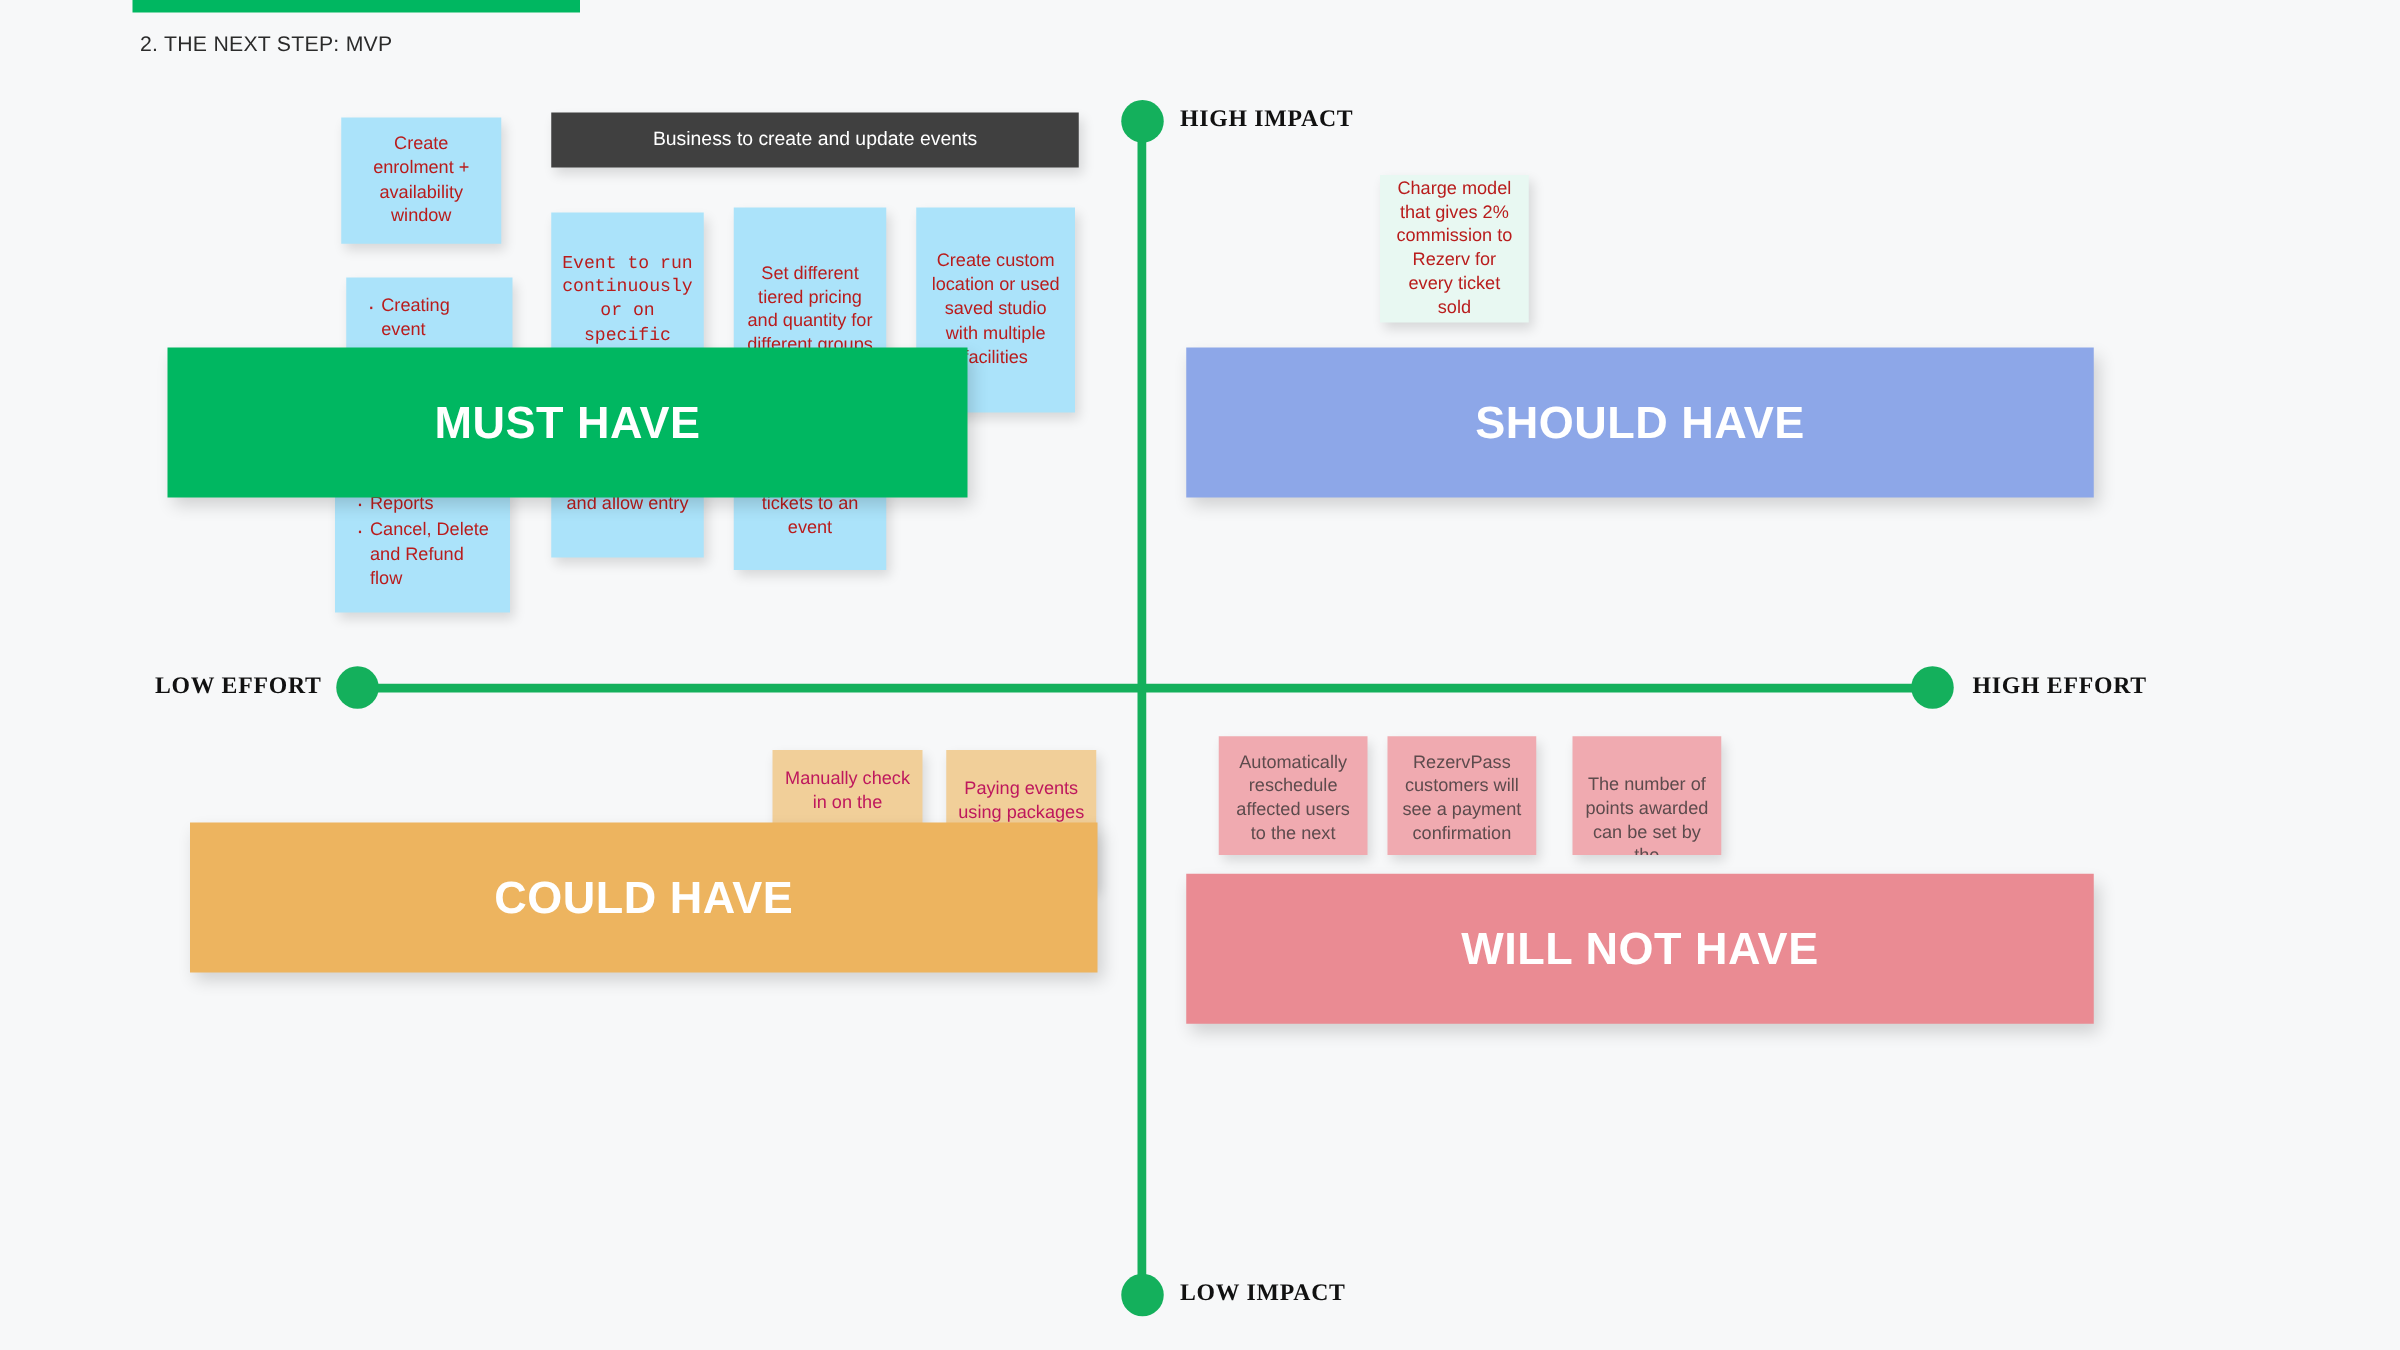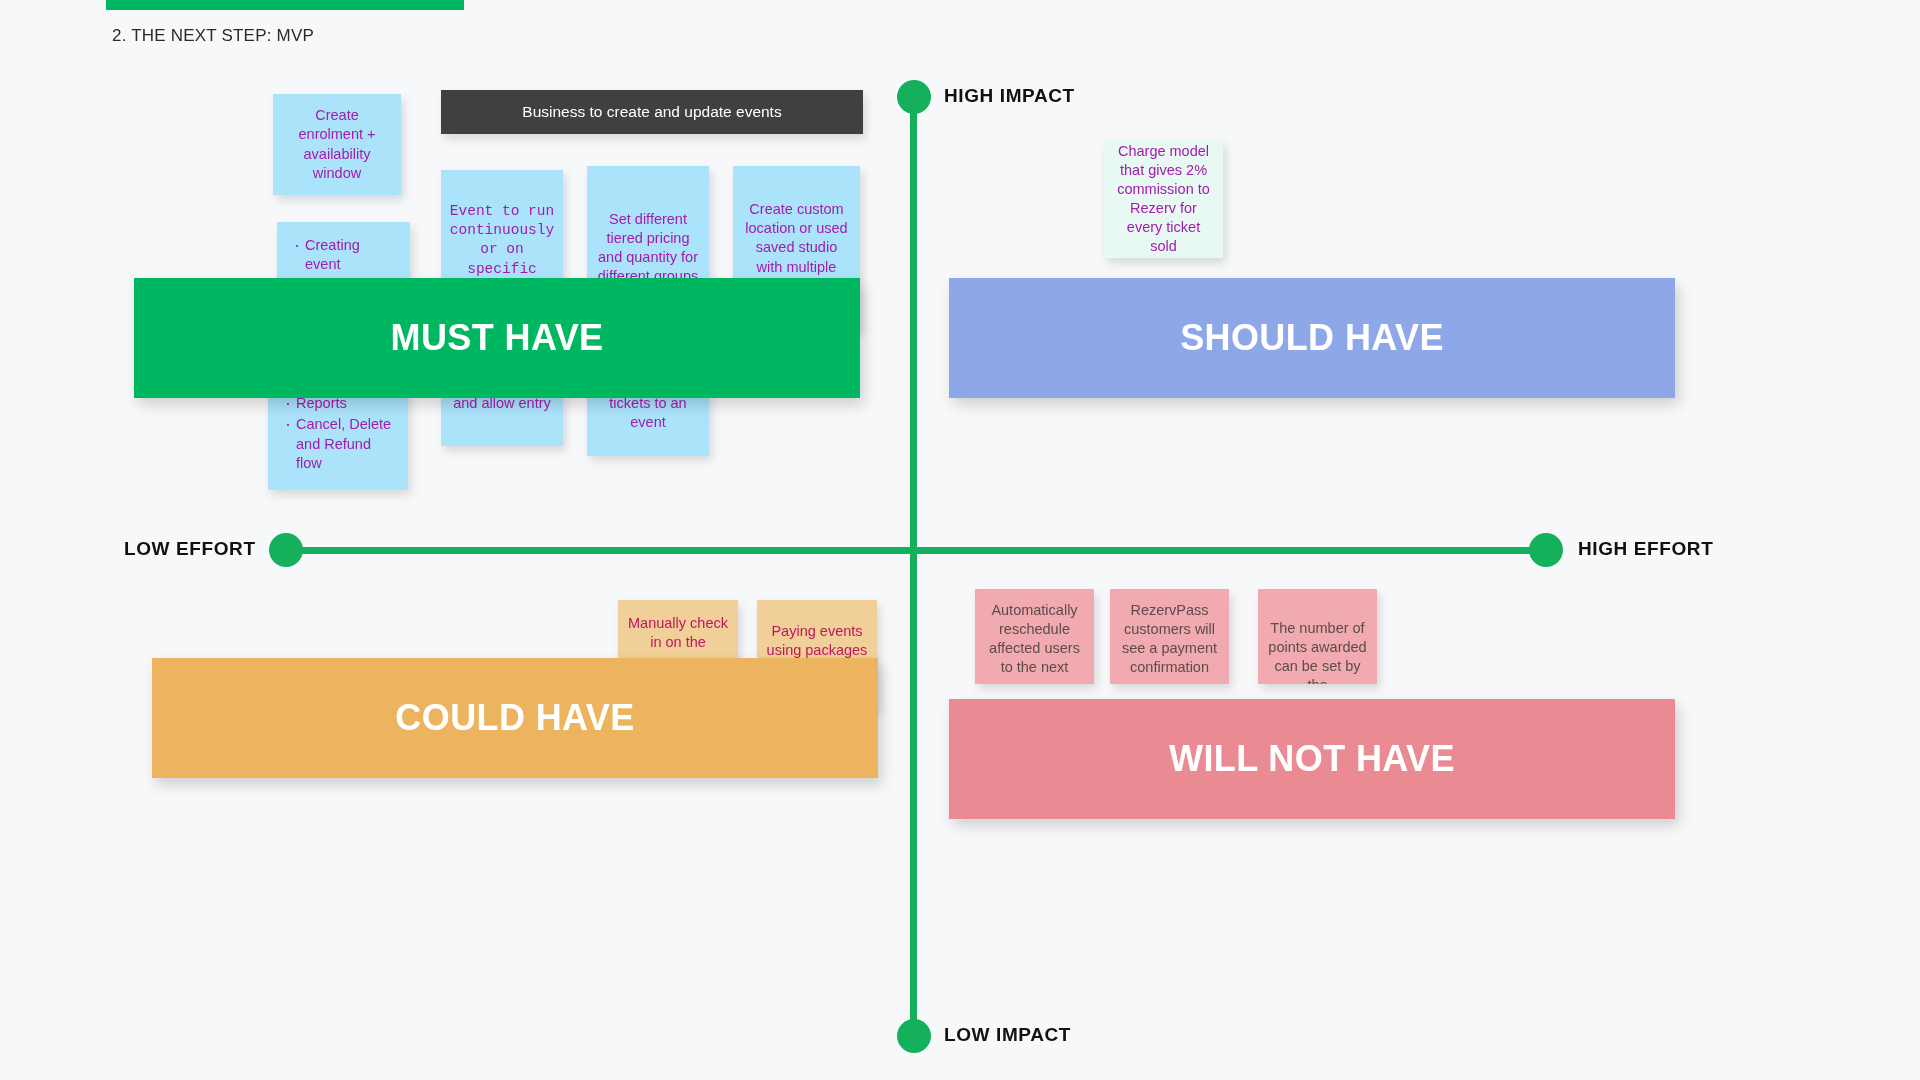--- a/index.html
+++ b/index.html
@@ -59,38 +59,38 @@
   .dot-left   { left: 269px; top: 533px; }
   .dot-right  { left: 1529px; top: 533px; }
 
   .axis-label {
     position: absolute;
     font-size: 19px;
     font-weight: bold;
     letter-spacing: 0.6px;
     color: #111111;
     white-space: nowrap;
-    font-family: Liberation Sans, sans-serif;
+    font-family: Liberation Serif, serif;
   }
   .lbl-high-impact { left: 944px; top: 85px; }
   .lbl-low-impact  { left: 944px; top: 1024px; }
   .lbl-low-effort  { left: 124px; top: 538px; }
   .lbl-high-effort { left: 1578px; top: 538px; }
 
   
   .note {
     position: absolute;
     display: flex;
     align-items: center;
     justify-content: center;
     text-align: center;
     padding: 10px 8px;
     font-size: 14.5px;
     line-height: 1.32;
-    color: #a21caf;
+    color: #b91c1c;
     overflow: hidden;
     box-shadow: 3px 5px 9px rgba(0,0,0,0.13);
     font-family: "Liberation Sans", sans-serif;
   }
   .note.blue  { background: #abe3fa; }
   .note.mint  { background: #e8f8f2; }
   .note.sand  { background: #f1cf99; color: #be185d; }
   .note.rose  { background: #f0aab0; color: #5d4b4d; }
   .note .txt { display: block; width: 100%; }
   .note.topalign { align-items: flex-start; }
@@ -136,21 +136,21 @@
     display: flex;
     align-items: center;
     justify-content: center;
     color: #ffffff;
     font-weight: bold;
     font-size: 36px;
     letter-spacing: 0.4px;
     box-shadow: 4px 7px 13px rgba(0,0,0,0.16);
     font-family: "Liberation Sans", sans-serif;
   }
-  .band-must   { left: 134px;  top: 278px; width: 726px;  height: 120px; background: #00b761; }
+  .band-must   { left: 134px;  top: 278px; width: 640px;  height: 120px; background: #00b761; }
   .band-should { left: 949px;  top: 278px; width: 726px;  height: 120px; background: #8da7e8; }
   .band-could  { left: 152px;  top: 658px; width: 726px;  height: 120px; background: #edb45f; }
   .band-will   { left: 949px;  top: 663px; width: 726px;  height: 120px; background: #ea8b93; margin-top: 36px; }
 </style>
 </head>
 <body>
 
 <div id="canvas">
 
   <div class="top-green-bar"></div>

